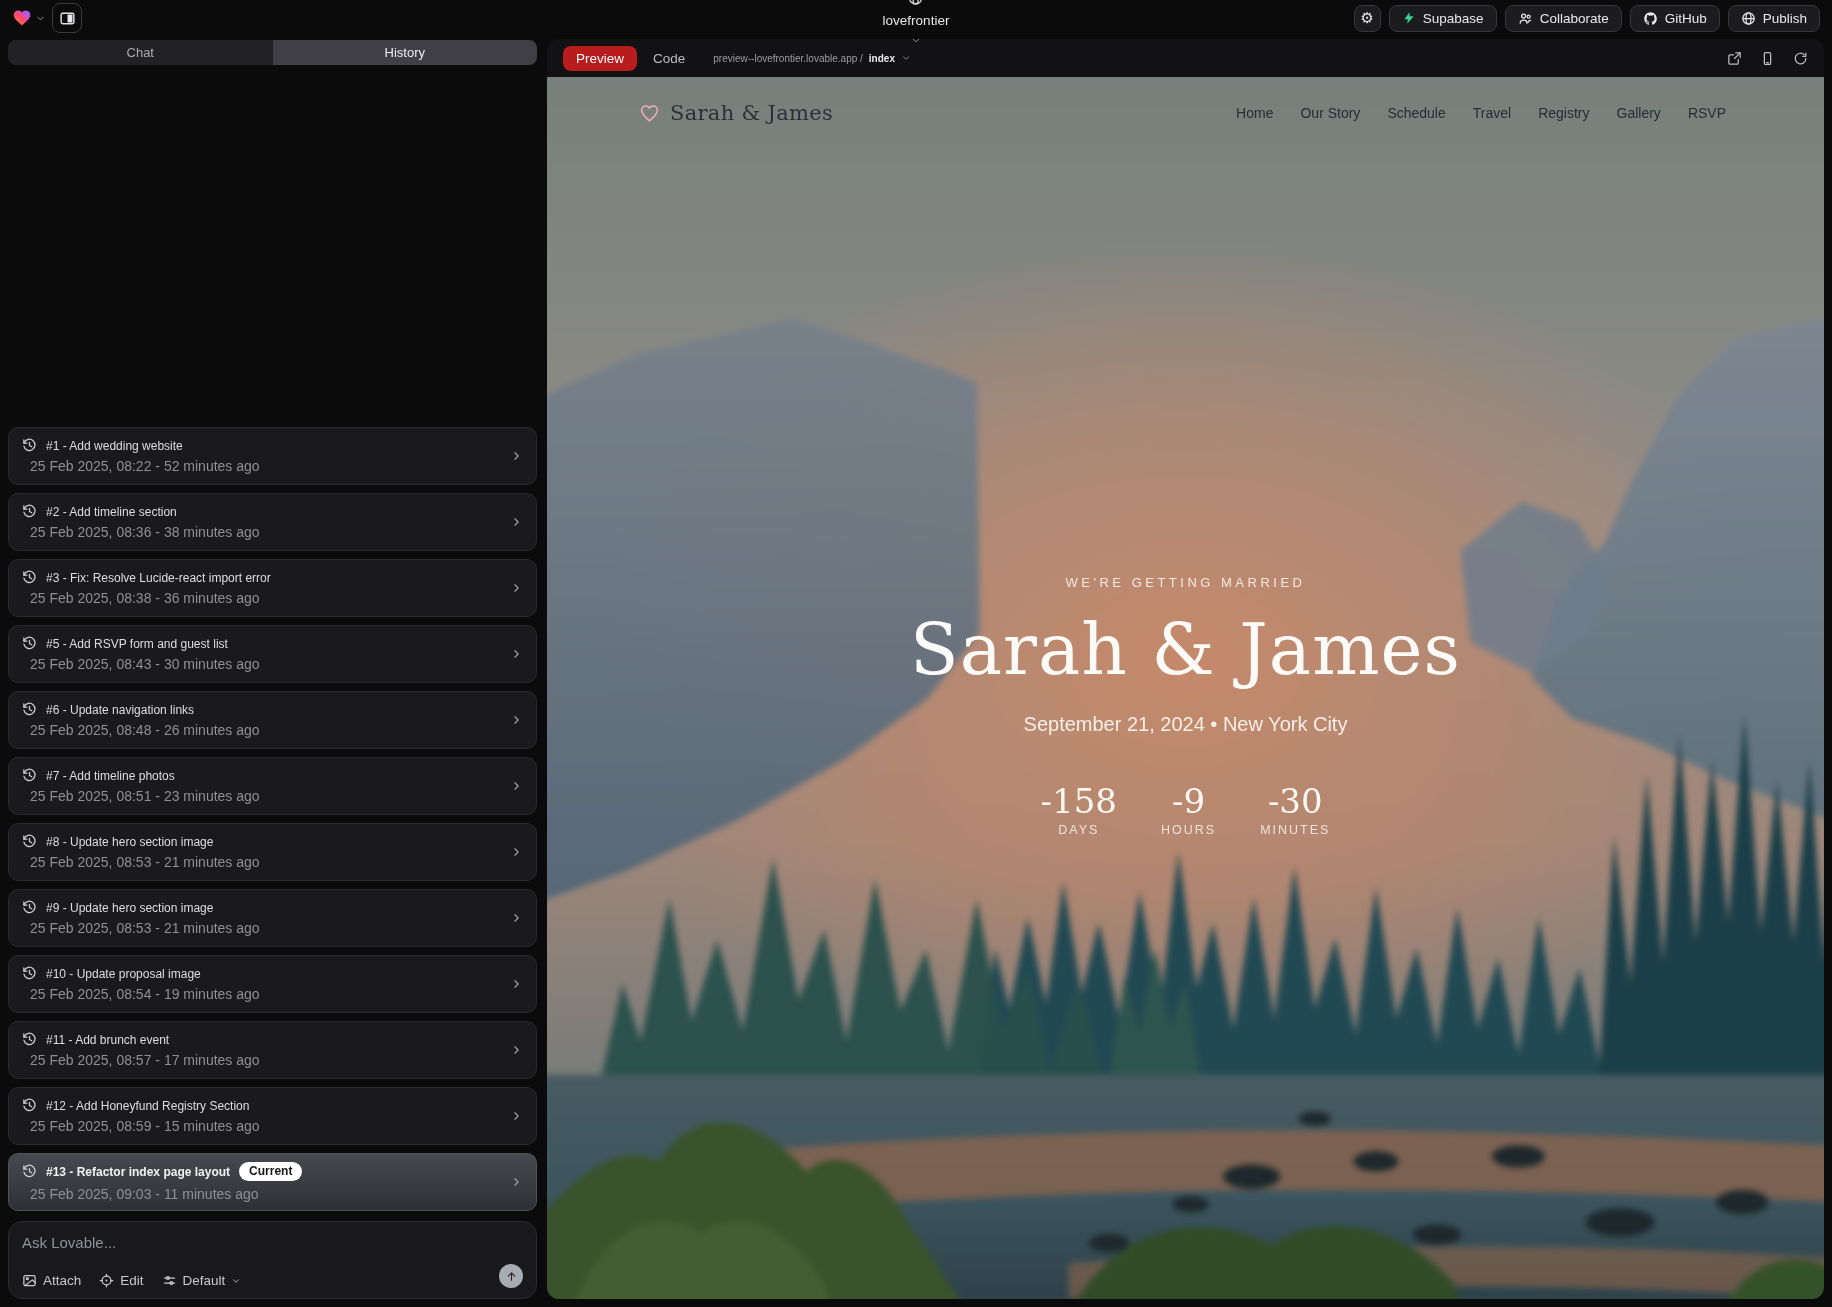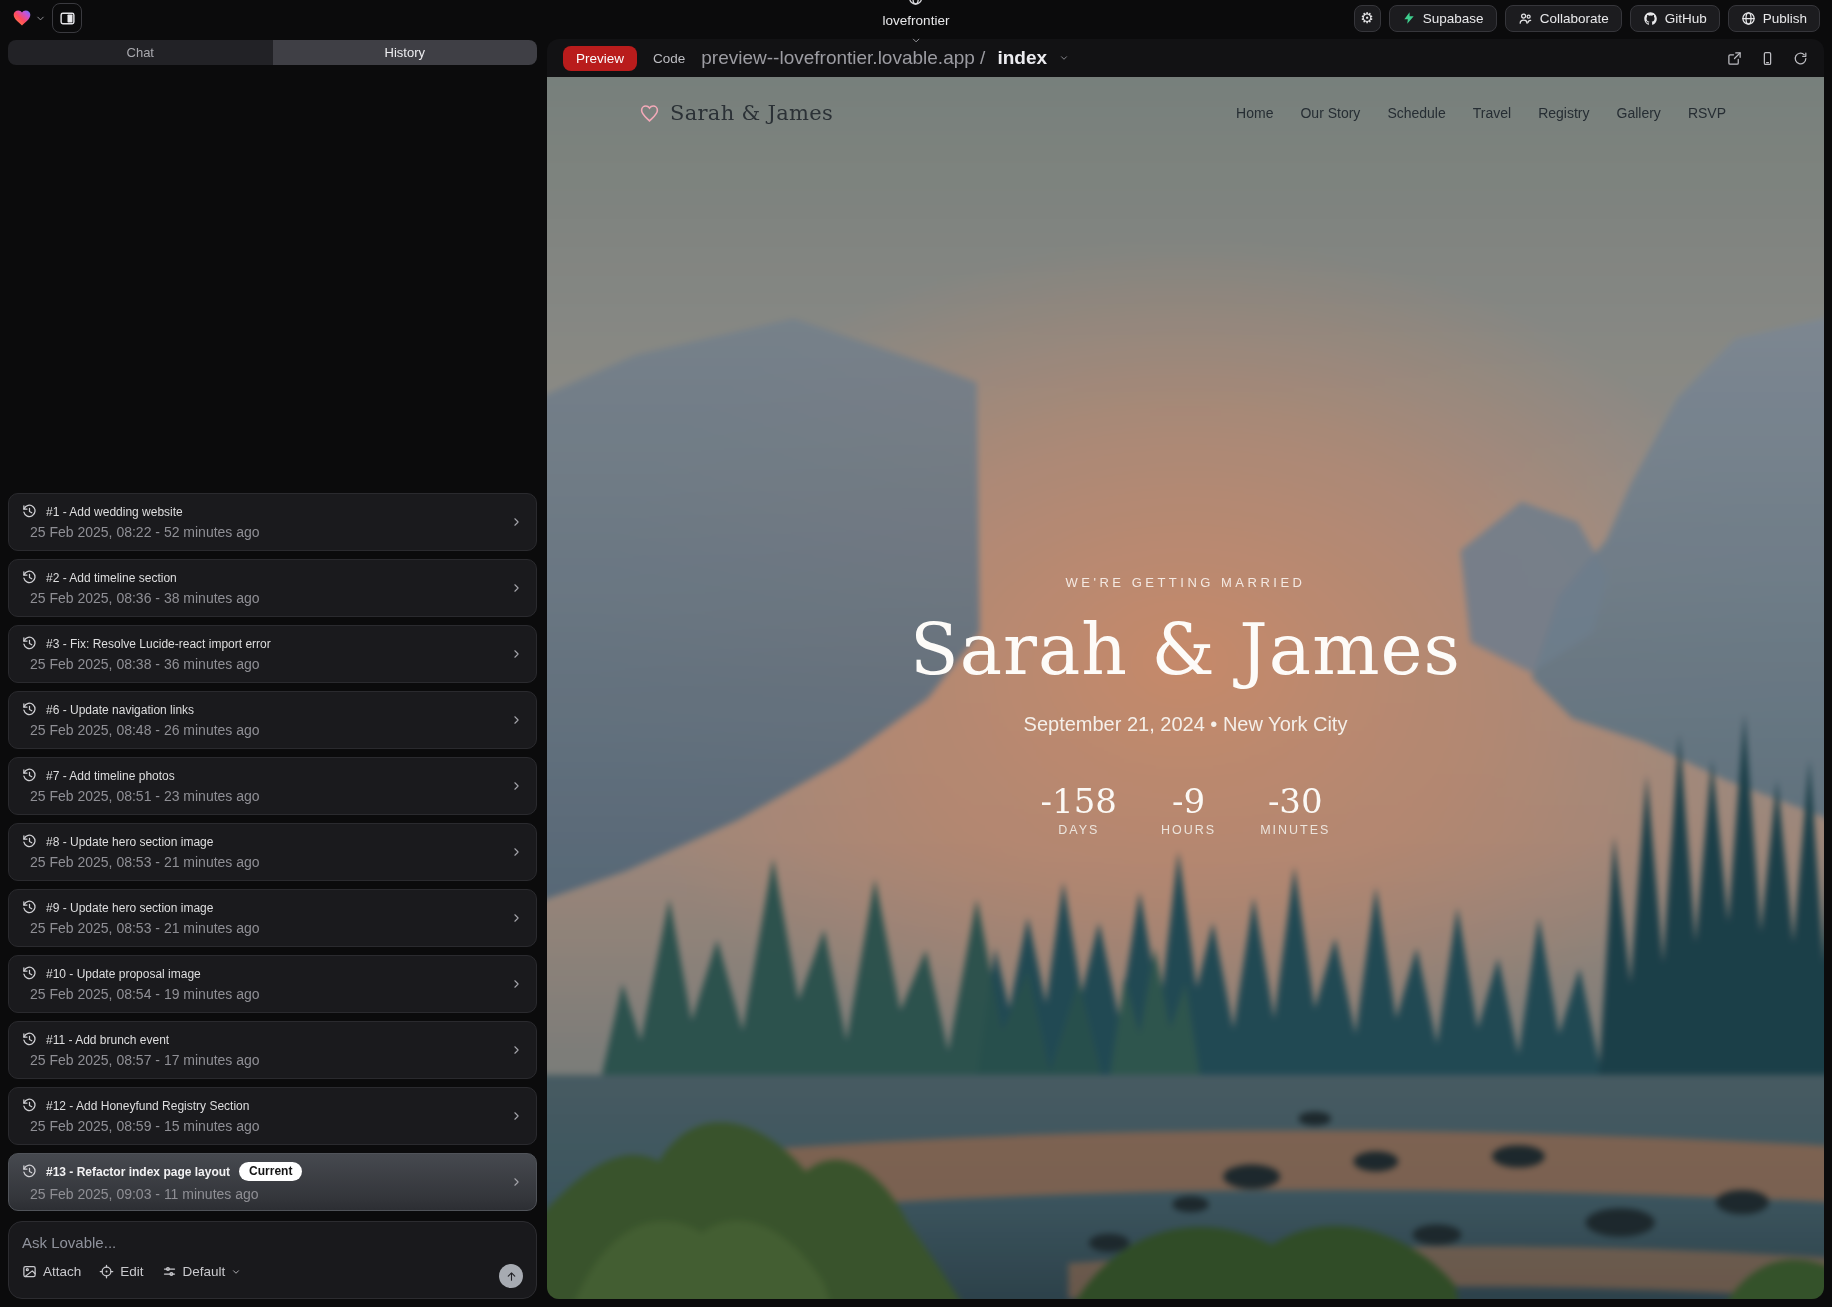--- a/index.html
+++ b/index.html
@@ -36,30 +36,30 @@
   .hi-title { font-size:12px; color:#dededf; white-space:nowrap; }
   .hist-item.current .hi-title { color:#f2f2f3; font-weight:700; }
   .hi-badge { background:#ffffff; color:#141414; font-size:12px; font-weight:700; border-radius:999px; padding:2.5px 10px; line-height:1.2; }
   .hi-meta { font-size:14px; color:#8f8f95; margin-left:8px; white-space:nowrap; }
   .hi-chevron { position:absolute; right:13px; top:50%; transform:translateY(-50%); color:#a2a2a8; display:flex; }
 
   
   .composer { margin-top:10px; flex:0 0 auto; border:1px solid #2c2c30; border-radius:14px; background:#19191c; padding:12px 13px 10px 13px; display:flex; flex-direction:column; gap:13px; }
   .ask-input { background:transparent; border:none; outline:none; color:#e8e8ea; font-size:15px; font-family:"Liberation Sans",sans-serif; width:100%; }
   .ask-input::placeholder { color:#8f929c; }
-  .composer-controls { display:flex; align-items:flex-start; gap:18px; color:#c9c9cd; font-size:13.5px; }
+  .composer-controls { display:flex; align-items:flex-end; gap:18px; color:#c9c9cd; font-size:13.5px; }
   .comp-btn { display:flex; align-items:center; gap:6px; cursor:pointer; }
   .send-btn { margin-left:auto; width:24px; height:24px; border-radius:50%; background:#a7abb2; display:flex; align-items:center; justify-content:center; cursor:pointer; }
 
   
   .preview-card { flex:1; margin:3px 8px 8px 2px; background:#121214; border-radius:12px; display:flex; flex-direction:column; overflow:hidden; min-width:0; }
   .pv-toolbar { height:38px; flex:0 0 38px; display:flex; align-items:center; gap:16px; padding:0 16px; }
   .pv-tab-active { background:#b91c1c; color:#fbfbfc; font-size:13.5px; padding:5px 13px; border-radius:8px; cursor:pointer; }
   .pv-tab { color:#bcbcc1; font-size:13.5px; cursor:pointer; }
-  .pv-url { display:flex; align-items:center; gap:12px; font-size:19px; color:#9c9ca2; cursor:pointer; }
+  .pv-url { display:flex; align-items:center; gap:6px; font-size:10px; color:#9c9ca2; margin-left:12px; cursor:pointer; }
   .pv-url b { color:#ececf0; font-weight:700; }
   .pv-actions { margin-left:auto; display:flex; align-items:center; gap:18px; color:#bcbcc1; }
   .pv-actions .icon { cursor:pointer; }
 
   
   .site { flex:1; position:relative; overflow:hidden; min-height:0; }
   .site-bg { position:absolute; inset:-8px; filter:blur(3px); }
   .site-bg svg { width:100%; height:100%; display:block; }
   .site-dim { position:absolute; inset:0; background:rgba(18,22,24,0.14); }
 
@@ -230,20 +230,39 @@
               <svg class="st" width="15" height="15" viewBox="0 0 24 24">
                   <path d="M3 3v5h5"></path>
                   <path d="M3.05 13a9 9 0 1 0 .5-5.5L3 8"></path>
                   <path d="M12 7v5l3.6 2"></path>
                 </svg>
             </span>
             <span class="hi-title">#3 - Fix: Resolve Lucide-react import error</span>
 
           </div>
           <div class="hi-meta">25 Feb 2025, 08:38 - 36 minutes ago</div>
+          <span class="hi-chevron icon">
+            <svg class="st" width="13" height="13" viewBox="0 0 24 24">
+                <path d="M9 6l6 6-6 6"></path>
+              </svg>
+          </span>
+        </div>
+          <div class="hist-item">
+          <div class="hi-row">
+            <span class="icon" style="color:#cfcfd3">
+              <svg class="st" width="15" height="15" viewBox="0 0 24 24">
+                  <path d="M3 3v5h5"></path>
+                  <path d="M3.05 13a9 9 0 1 0 .5-5.5L3 8"></path>
+                  <path d="M12 7v5l3.6 2"></path>
+                </svg>
+            </span>
+            <span class="hi-title">#5 - Add RSVP form and guest list</span>
+
+          </div>
+          <div class="hi-meta">25 Feb 2025, 08:43 - 30 minutes ago</div>
           <span class="hi-chevron icon">
             <svg class="st" width="13" height="13" viewBox="0 0 24 24">
                 <path d="M9 6l6 6-6 6"></path>
               </svg>
           </span>
         </div>
           <div class="hist-item">
           <div class="hi-row">
             <span class="icon" style="color:#cfcfd3">
               <svg class="st" width="15" height="15" viewBox="0 0 24 24">

